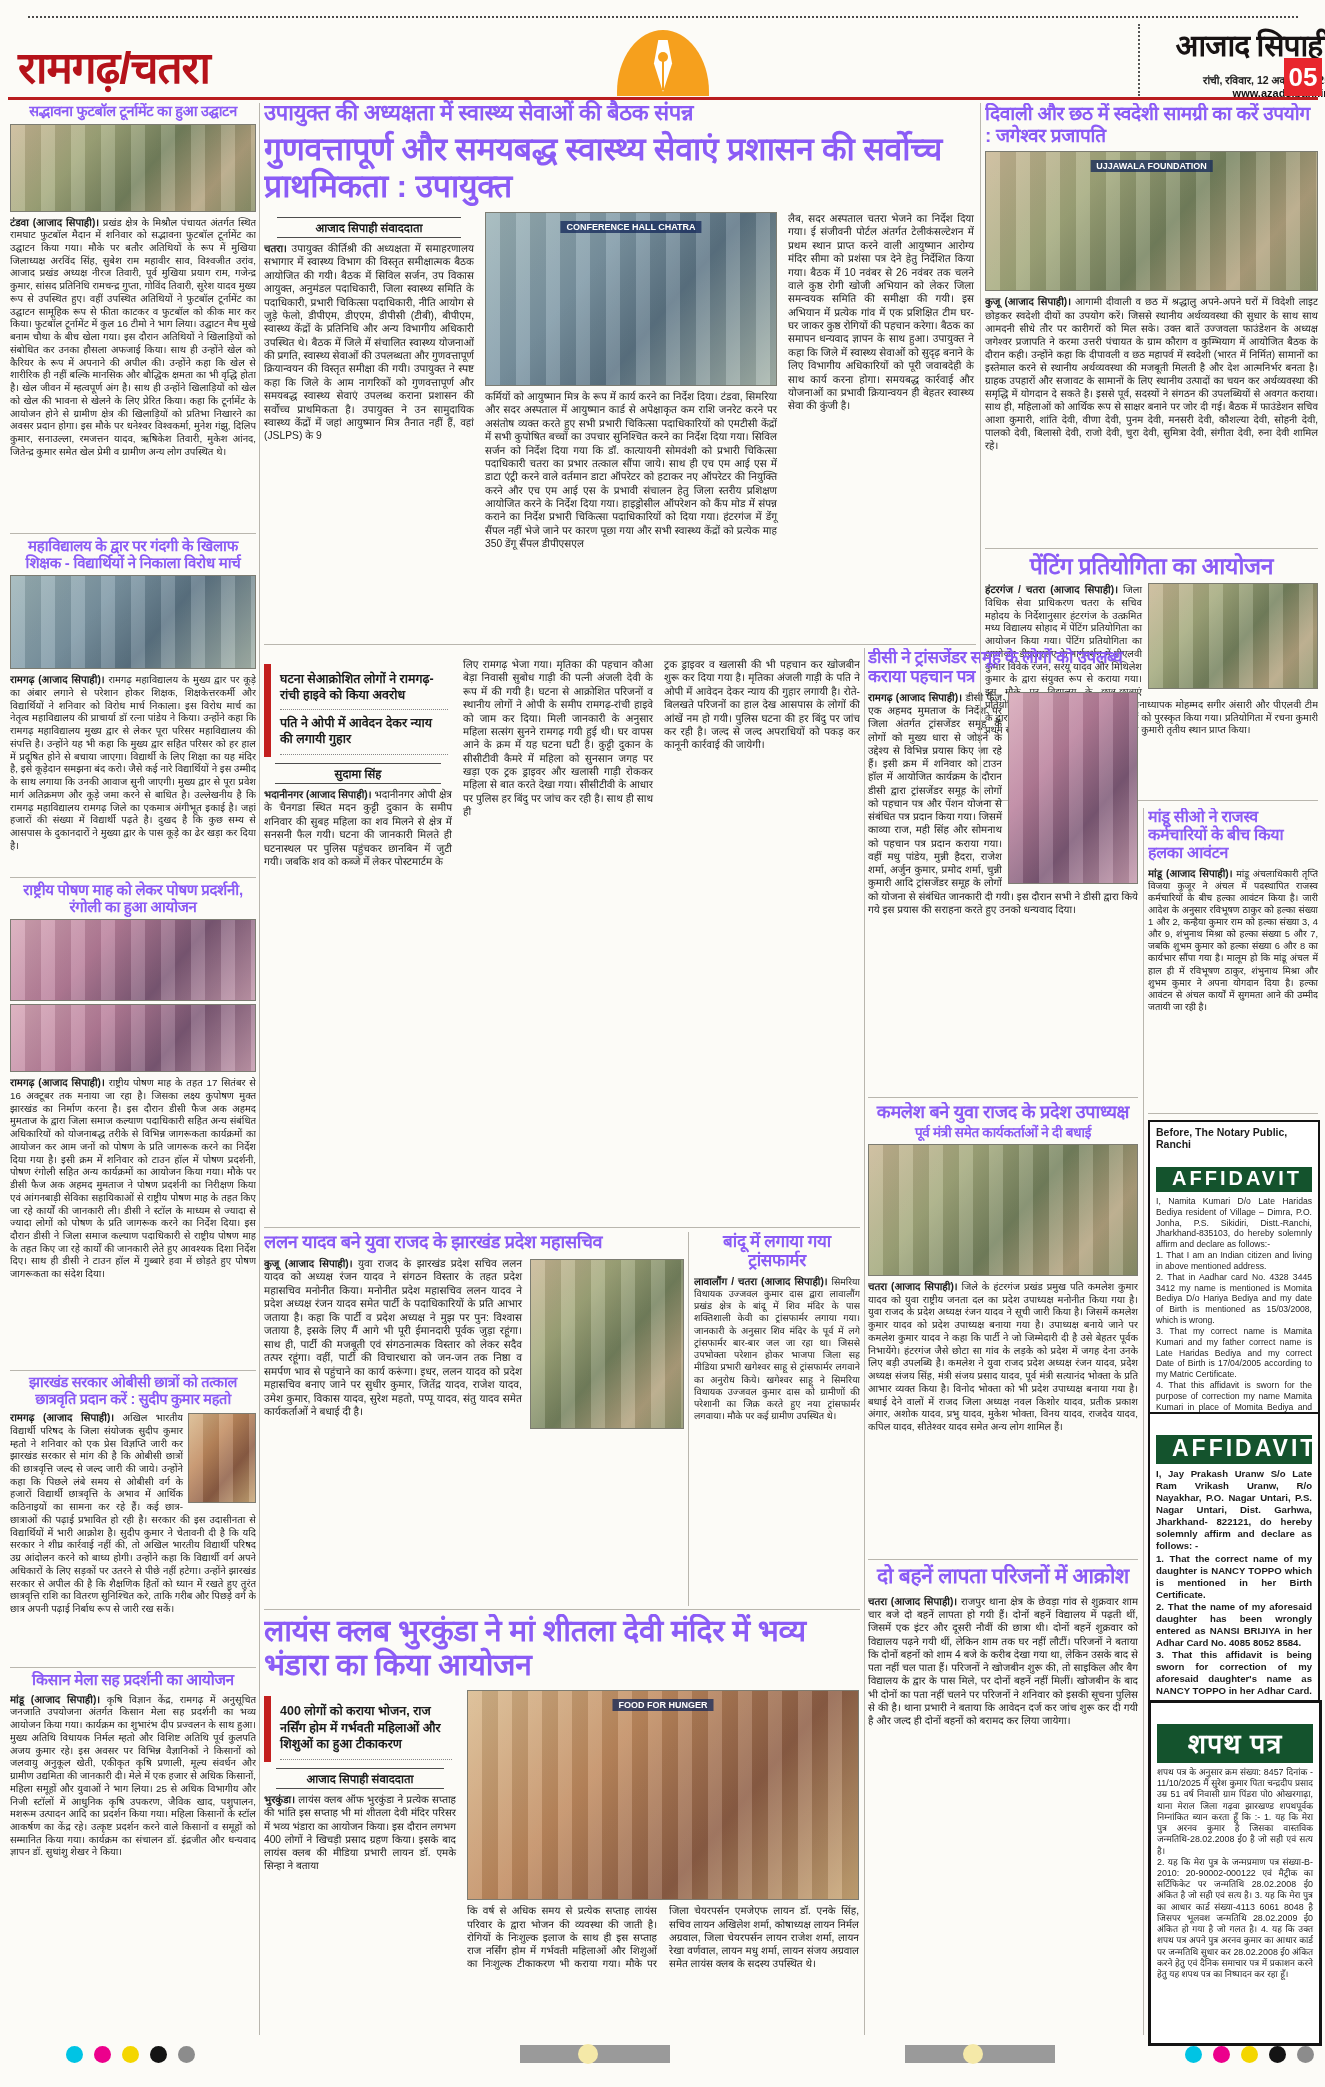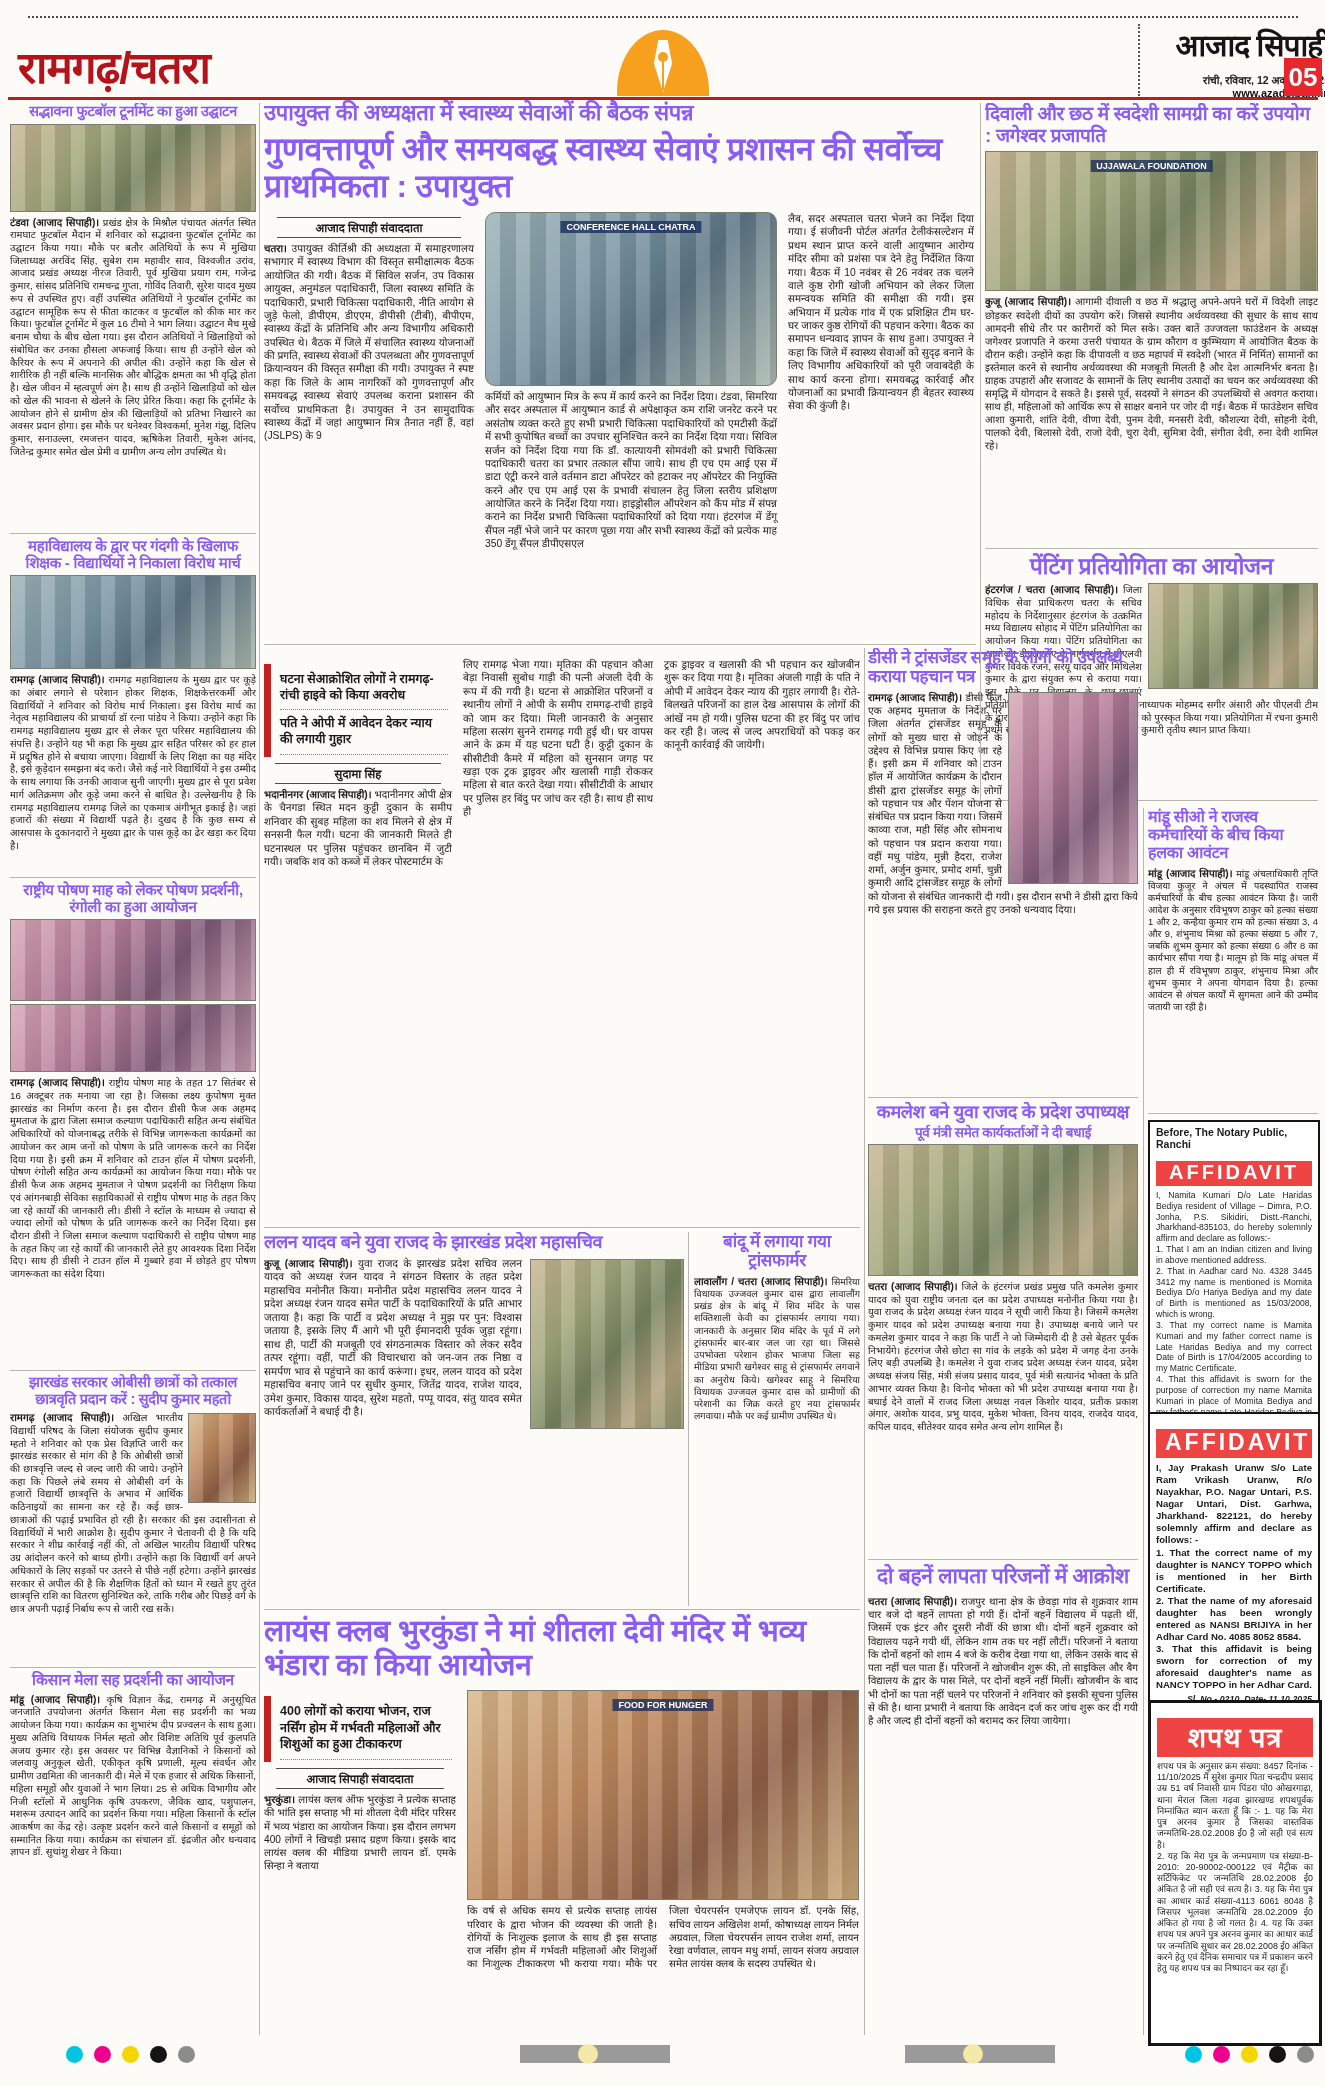--- a/index.html
+++ b/index.html
@@ -42,22 +42,22 @@
   .bullets{border-left:7px solid #c3201f;padding:2px 4px 2px 9px;margin:6px 0;}
   .bullet-item{font-weight:bold;font-size:12.5px;line-height:1.3;padding:5px 0;}
   .bullet-item + .bullet-item{border-top:1px dotted #888;}
   .bullets-foot{border-bottom:1px dotted #888;height:2px;}
   .cols{display:flex;gap:11px;}
   .divider{position:absolute;background:#b9b6ae;}
   .pre{white-space:pre-line;}
   
   .affbox{position:absolute;border:2px solid #141414;background:#fff;padding:4px 6px;overflow:hidden;}
   .aff-pre{font-weight:bold;font-size:10.5px;}
-  .aff-title{background:#ef4444;color:#fff;text-align:center;font-weight:bold;letter-spacing:3px;
-             font-size:20px;padding:0 9px 2px;margin:11px 0 4px;}
+  .aff-title{background:#14532d;color:#fff;text-align:center;font-weight:bold;letter-spacing:3px;
+             font-size:20px;padding:0 16px 2px;margin:17px 0 4px;}
   .aff-body{font-size:8.6px;line-height:1.26;text-align:justify;}
   .aff-foot{font-size:8.8px;font-weight:bold;font-style:italic;text-align:right;margin-top:3px;}
   
   .marks{position:absolute;left:0;top:2042px;width:100%;height:28px;}
   .dot{display:inline-block;width:17px;height:17px;border-radius:50%;margin-right:11px;vertical-align:middle;}
   .c-cyan{background:#00c4e4;} .c-mag{background:#ec008c;} .c-yel{background:#f4d600;}
   .c-blk{background:#141414;} .c-gry{background:#8c8c8c;}
   .bar{position:absolute;top:3px;height:18px;background:#9a9a9a;}
   .dot-pale{position:absolute;top:2px;width:20px;height:20px;border-radius:50%;background:#f5e9a8;}
   .g-left{position:absolute;left:66px;top:3px;} .g-right{position:absolute;left:1185px;top:3px;}
@@ -118,21 +118,21 @@
 
   <div class="art" style="left:264px;top:100px;width:712px;height:538px;">
     <div class="hl" style="font-size:22px;">उपायुक्त की अध्यक्षता में स्वास्थ्य सेवाओं की बैठक संपन्न</div>
     <div class="hl" style="font-size:32px;margin-top:6px;">गुणवत्तापूर्ण और समयबद्ध स्वास्थ्य सेवाएं प्रशासन की सर्वोच्च प्राथमिकता : उपायुक्त</div>
     <div class="cols" style="margin-top:8px;">
       <div style="width:210px;">
         <div class="byline">आजाद सिपाही संवाददाता</div>
         <p class="body-txt" style="font-size:10.3px;"><b>चतरा।</b> <span>उपायुक्त कीर्तिश्री की अध्यक्षता में समाहरणालय सभागार में स्वास्थ्य विभाग की विस्तृत समीक्षात्मक बैठक आयोजित की गयी। बैठक में सिविल सर्जन, उप विकास आयुक्त, अनुमंडल पदाधिकारी, जिला स्वास्थ्य समिति के पदाधिकारी, प्रभारी चिकित्सा पदाधिकारी, नीति आयोग से जुड़े फेलो, डीपीएम, डीएएम, डीपीसी (टीबी), बीपीएम, स्वास्थ्य केंद्रों के प्रतिनिधि और अन्य विभागीय अधिकारी उपस्थित थे। बैठक में जिले में संचालित स्वास्थ्य योजनाओं की प्रगति, स्वास्थ्य सेवाओं की उपलब्धता और गुणवत्तापूर्ण क्रियान्वयन की विस्तृत समीक्षा की गयी। उपायुक्त ने स्पष्ट कहा कि जिले के आम नागरिकों को गुणवत्तापूर्ण और समयबद्ध स्वास्थ्य सेवाएं उपलब्ध कराना प्रशासन की सर्वोच्च प्राथमिकता है। उपायुक्त ने उन सामुदायिक स्वास्थ्य केंद्रों में जहां आयुष्मान मित्र तैनात नहीं हैं, वहां (JSLPS) के 9</span></p>
       </div>
       <div style="width:292px;">
-        <div class="photo cool" style="height:172px;border-radius:10px;">
+        <div class="photo cool" style="height:172px;">
           <span class="plabel">CONFERENCE HALL CHATRA</span>
         </div>
         <p class="body-txt" style="font-size:10.3px;">कर्मियों को आयुष्मान मित्र के रूप में कार्य करने का निर्देश दिया। टंडवा, सिमरिया और सदर अस्पताल में आयुष्मान कार्ड से अपेक्षाकृत कम राशि जनरेट करने पर असंतोष व्यक्त करते हुए सभी प्रभारी चिकित्सा पदाधिकारियों को एमटीसी केंद्रों में सभी कुपोषित बच्चों का उपचार सुनिश्चित करने का निर्देश दिया गया। सिविल सर्जन को निर्देश दिया गया कि डॉ. कात्यायनी सोमवंशी को प्रभारी चिकित्सा पदाधिकारी चतरा का प्रभार तत्काल सौंपा जाये। साथ ही एच एम आई एस में डाटा एंट्री करने वाले वर्तमान डाटा ऑपरेटर को हटाकर नए ऑपरेटर की नियुक्ति करने और एच एम आई एस के प्रभावी संचालन हेतु जिला स्तरीय प्रशिक्षण आयोजित करने के निर्देश दिया गया। हाइड्रोसील ऑपरेशन को कैंप मोड में संपन्न कराने का निर्देश प्रभारी चिकित्सा पदाधिकारियों को दिया गया। हंटरगंज में डेंगू सैंपल नहीं भेजे जाने पर कारण पूछा गया और सभी स्वास्थ्य केंद्रों को प्रत्येक माह 350 डेंगू सैंपल डीपीएसएल</p>
       </div>
       <div style="width:186px;">
         <p class="body-txt" style="font-size:10.3px;margin-top:0;">लैब, सदर अस्पताल चतरा भेजने का निर्देश दिया गया। ई संजीवनी पोर्टल अंतर्गत टेलीकंसल्टेशन में प्रथम स्थान प्राप्त करने वाली आयुष्मान आरोग्य मंदिर सीमा को प्रशंसा पत्र देने हेतु निर्देशित किया गया। बैठक में 10 नवंबर से 26 नवंबर तक चलने वाले कुष्ठ रोगी खोजी अभियान को लेकर जिला समन्वयक समिति की समीक्षा की गयी। इस अभियान में प्रत्येक गांव में एक प्रशिक्षित टीम घर-घर जाकर कुष्ठ रोगियों की पहचान करेगा। बैठक का समापन धन्यवाद ज्ञापन के साथ हुआ। उपायुक्त ने कहा कि जिले में स्वास्थ्य सेवाओं को सुदृढ़ बनाने के लिए विभागीय अधिकारियों को पूरी जवाबदेही के साथ कार्य करना होगा। समयबद्ध कार्रवाई और योजनाओं का प्रभावी क्रियान्वयन ही बेहतर स्वास्थ्य सेवा की कुंजी है।</p>
       </div>
     </div>
   </div>
   <div class="divider" style="left:264px;top:644px;width:712px;height:1px;"></div>

